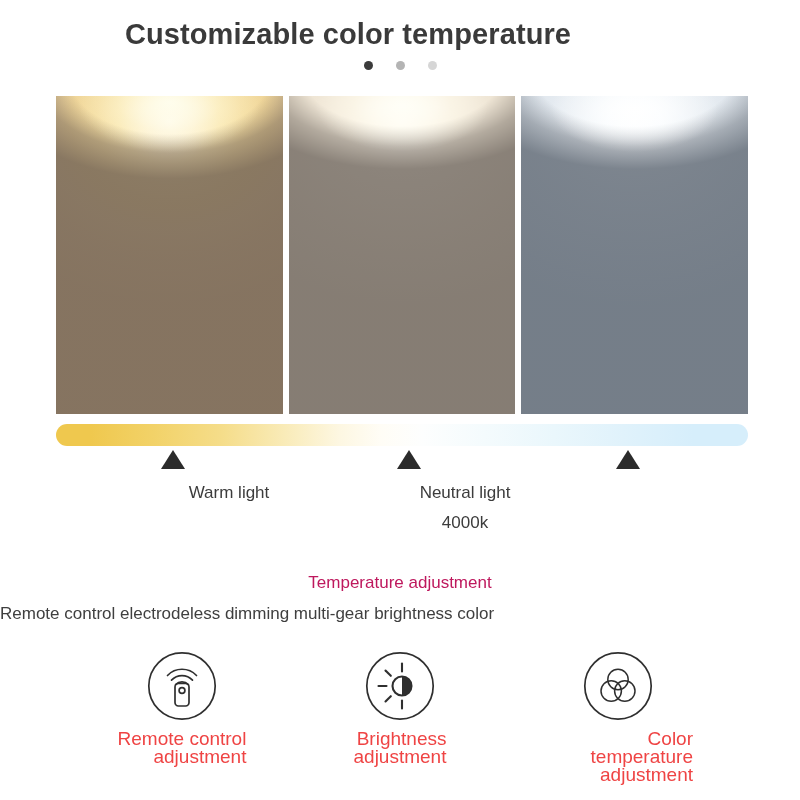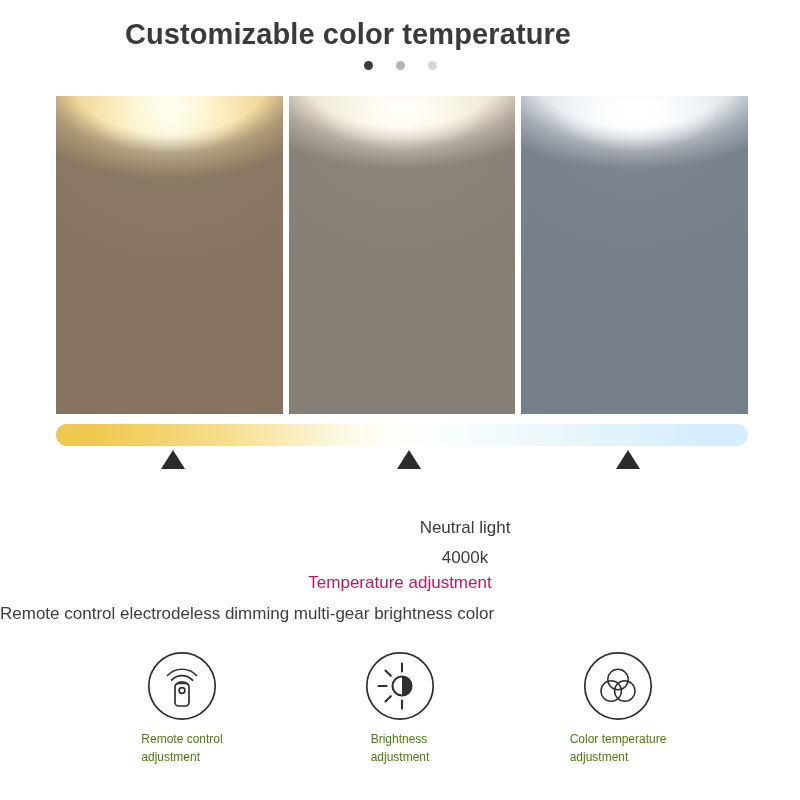--- a/index.html
+++ b/index.html
@@ -224,21 +224,21 @@
     position: absolute;
     text-align: center;
     width: 180px;
     font-size: 17px;
     color: #3c3c3c;
     line-height: 30px;
   }
   .temp-label .name { display: block; }
   .temp-label .kelvin { display: block; }
   .temp-0 { left: 83px; }
-  .temp-1 { left: 319px; margin-top: 35px; }
+  .temp-1 { left: 319px; }
   .temp-2 { left: 537px; }
 
   
   .desc-1 {
     position: absolute;
     top: 573px;
     left: 0;
     width: 800px;
     text-align: center;
     font-size: 17px;
@@ -270,24 +270,24 @@
     flex-direction: column;
     align-items: center;
   }
   .feature-icon {
     width: 72px;
     height: 72px;
     display: block;
   }
   .feature-label {
     margin-top: 8px;
-    text-align: left;
-    font-size: 12px;
+    text-align: right;
+    font-size: 19px;
     line-height: 18px;
-    color: #4d7c0f;
+    color: #ef4444;
     white-space: pre-line;
   }
 </style>
 </head>
 <body>
 
 <div class="page-title">Customizable color temperature</div>
 
 <div class="dots-row">
   <span class="dot" id="dot1" style="background: rgb(59, 59, 59);"></span>
@@ -302,20 +302,21 @@
 </div>
 
 <div class="gradient-bar" style="background: linear-gradient(to right, rgb(239, 200, 78) 0%, rgb(239, 200, 78) 5%, rgb(242, 210, 104) 14%, rgb(245, 221, 138) 24%, rgb(249, 235, 184) 33%, rgb(253, 247, 226) 41%, rgb(255, 253, 246) 47%, rgb(253, 254, 254) 53%, rgb(244, 251, 253) 62%, rgb(234, 247, 252) 72%, rgb(224, 242, 251) 82%, rgb(214, 238, 251) 92%, rgb(214, 238, 251) 100%);"></div>
 
 <div class="marker marker-0"></div>
 <div class="marker marker-1"></div>
 <div class="marker marker-2"></div>
 
 <div class="temp-labels">
   <div class="temp-label temp-0">
+    <span class="name">Warm light</span>
   </div>
   <div class="temp-label temp-1">
     <span class="name">Neutral light</span>
     <span class="kelvin">4000k</span>
   </div>
 </div>
 
 <div class="desc-1">Temperature adjustment</div>
 <div class="desc-2">Remote control electrodeless dimming multi-gear brightness color</div>
 

